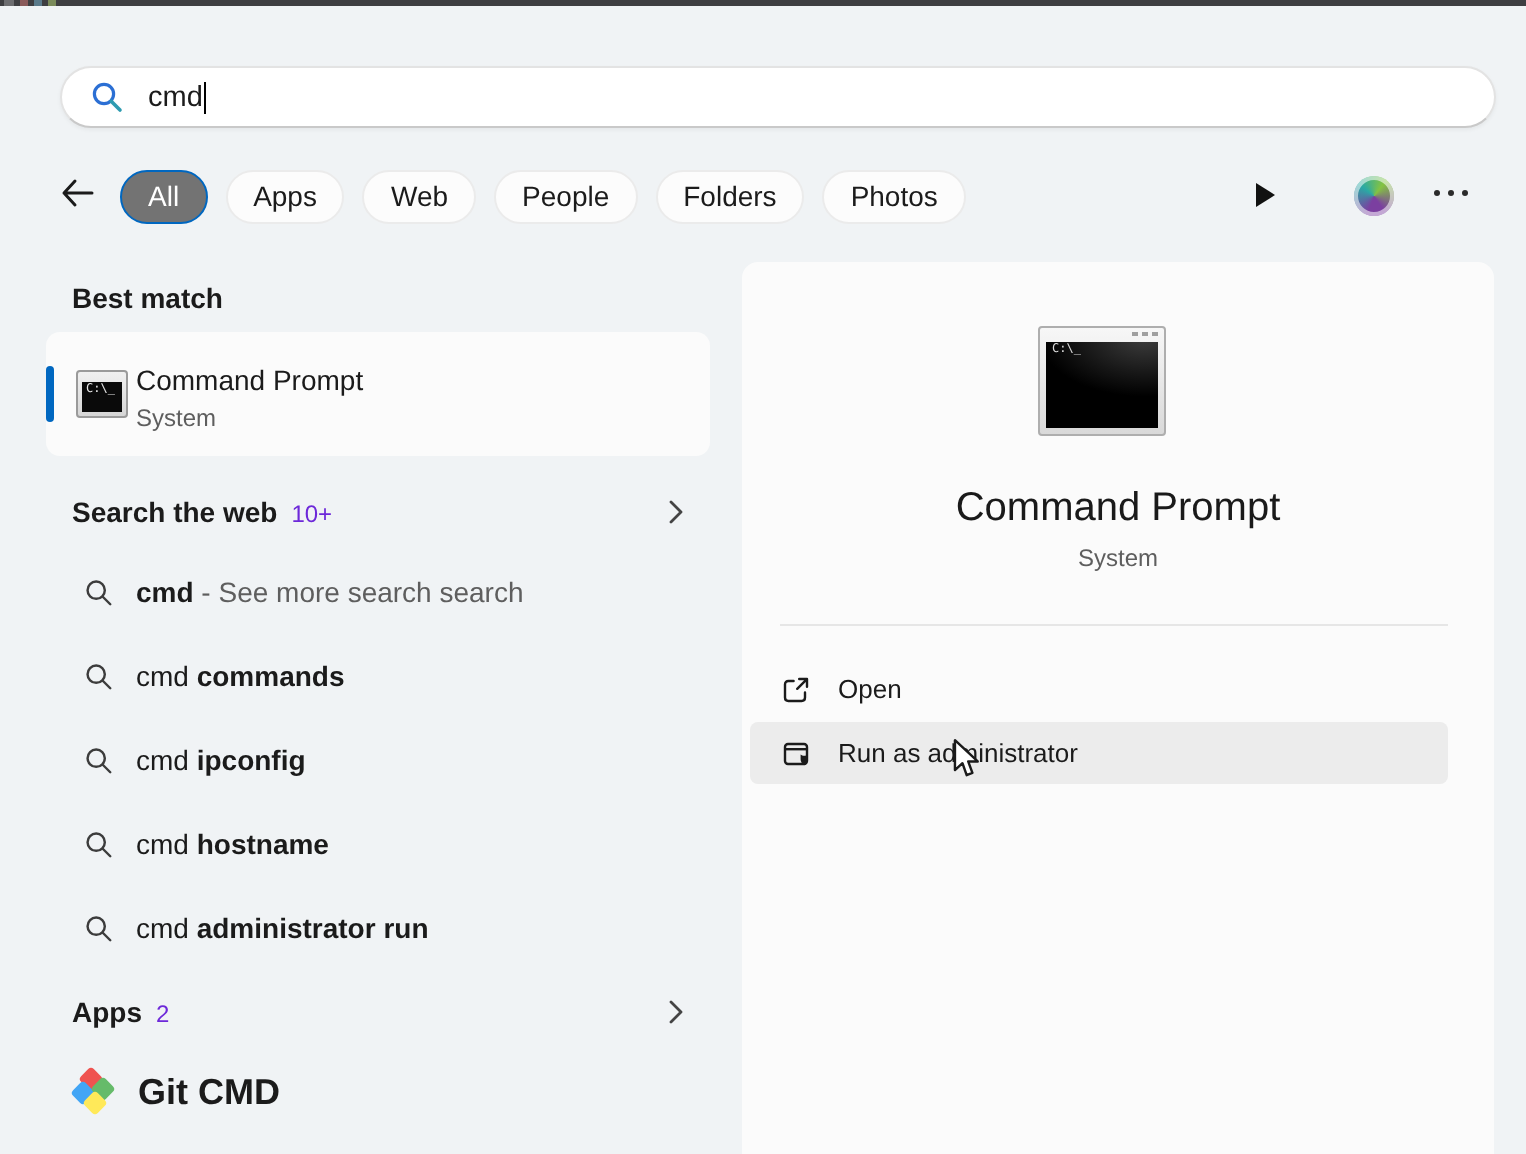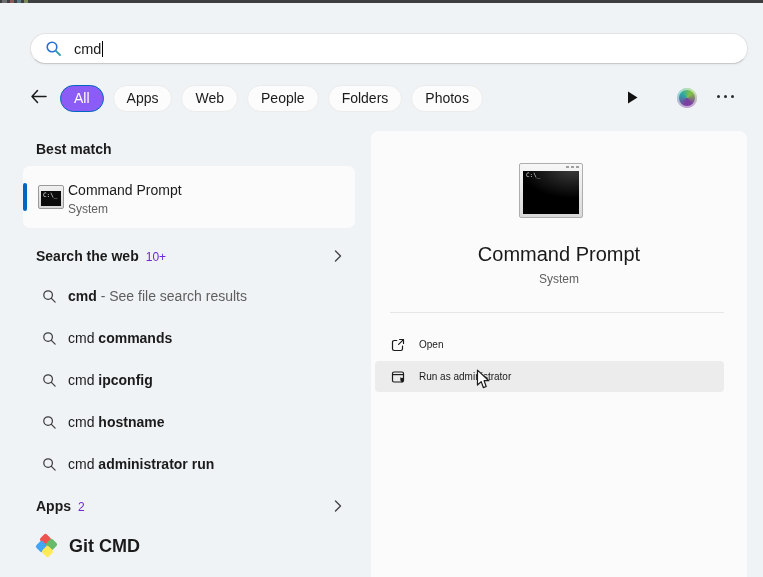--- a/index.html
+++ b/index.html
@@ -27,21 +27,21 @@
   .caret { display:inline-block; width:1px; height:16px; background:#000; margin-left:1px; vertical-align:-3px; }
 
   
   .filter-row { position:absolute; left:30px; top:84px; height:28px; display:flex; align-items:center; }
   .back-btn { display:flex; align-items:center; margin-right:13px; cursor:pointer; background:none; border:none; }
   .pill {
     height:27px; border-radius:14px; padding:0 13px; margin-right:9px;
     background:#fcfcfc; border:1px solid #ebebeb; color:#1b1b1b;
     font-size:14px; font-family:inherit; display:flex; align-items:center; cursor:pointer; white-space:nowrap;
   }
-  .pill.selected { background:#8b5cf6; border-color:#0067c0; color:#ffffff; }
+  .pill.selected { background:#737373; border-color:#0067c0; color:#ffffff; }
   .more-filters { position:absolute; left:627px; top:91px; background:none; border:none; display:flex; cursor:pointer; }
   .avatar {
     position:absolute; left:677px; top:88px; width:20px; height:20px; border-radius:50%;
     background:conic-gradient(from 200deg, #7b3fa0, #2aa9a5 30%, #84c341 55%, #7b3fa0 85%);
     box-shadow:inset 0 0 0 2px rgba(255,255,255,.55); cursor:pointer;
   }
   .more-options { position:absolute; left:717px; top:95px; display:flex; gap:4px; background:none; border:none; cursor:pointer; }
   .more-options i { width:3px; height:3px; border-radius:50%; background:#2b2b2b; }
 
   
@@ -98,21 +98,21 @@
   }
   .pv-title { position:absolute; top:112px; left:0; width:100%; text-align:center; font-size:20px; color:#1a1a1a; }
   .pv-sub { position:absolute; top:141px; left:0; width:100%; text-align:center; font-size:12px; color:#5e5e5e; }
   .pv-sep { position:absolute; left:19px; top:181px; width:334px; height:1px; background:#e6e6e6; }
   .action-row {
     position:absolute; left:4px; width:349px; height:31px;
     display:flex; align-items:center; padding-left:15px; border-radius:4px; cursor:pointer;
   }
   .action-row.highlight { background:#ececec; }
   .action-row .aicon { display:flex; width:16px; justify-content:center; }
-  .action-row .txt { margin-left:13px; font-size:10px; color:#1b1b1b; }
+  .action-row .txt { margin-left:13px; font-size:13px; color:#1b1b1b; }
 
   .cursor { position:absolute; left:476px; top:369px; z-index:50; }
 </style>
 </head>
 <body>
 
 <div class="top-strip">
   <span style="left:2px;width:5px;background:#6d6d70"></span>
   <span style="left:10px;width:4px;background:#8a5a5a"></span>
   <span style="left:17px;width:4px;background:#5a7a8a"></span>
@@ -183,21 +183,21 @@
     </svg>
 </button>
 
 <div class="sugg-row" style="top:281px">
   <span class="micon">
       <svg width="15" height="15" viewBox="0 0 16 16">
         <circle cx="6.5" cy="6.5" r="4.6" fill="none" stroke="#3c3c3c" stroke-width="1.3"></circle>
         <line x1="10" y1="10" x2="14" y2="14" stroke="#3c3c3c" stroke-width="1.3" stroke-linecap="round"></line>
       </svg>
     </span>
-  <span class="txt"><span class="q-bold">cmd</span><span class="comp-muted"> - See file search results</span></span>
+  <span class="txt"><span class="q-bold">cmd</span><span class="comp-muted"> - See more search search</span></span>
 </div>
 <div class="sugg-row" style="top:323px">
   <span class="micon">
       <svg width="15" height="15" viewBox="0 0 16 16">
         <circle cx="6.5" cy="6.5" r="4.6" fill="none" stroke="#3c3c3c" stroke-width="1.3"></circle>
         <line x1="10" y1="10" x2="14" y2="14" stroke="#3c3c3c" stroke-width="1.3" stroke-linecap="round"></line>
       </svg>
     </span>
   <span class="txt"><span>cmd </span><span class="comp-bold">commands</span></span>
 </div>

